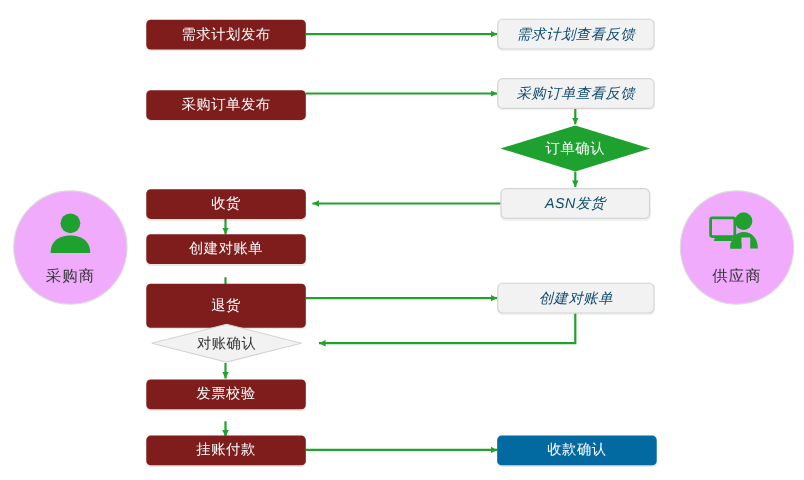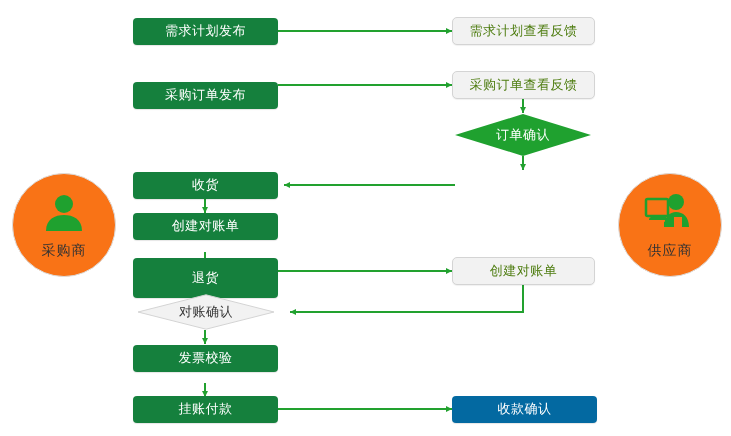--- a/index.html
+++ b/index.html
@@ -27,32 +27,33 @@
     justify-content: center;
     text-align: center;
     font-size: 13px;
     line-height: 1.1;
     letter-spacing: 0.5px;
     z-index: 5;
     white-space: nowrap;
   }
 
   .node-green {
-    background: #15803d;
+    background: #7f1d1d;
     color: #ffffff;
     border-radius: 4px;
     box-shadow: 0 1px 1px rgba(0,0,0,0.10);
   }
 
   .node-gray {
     background: #F2F2F2;
-    color: #4d7c0f;
+    color: #0c4a6e;
     border: 1px solid #D4D4D4;
     border-radius: 5px;
     box-shadow: 0 1px 1px rgba(0,0,0,0.06);
+    font-style: italic;
   }
 
   .node-orange {
     background: #0369a1;
     color: #ffffff;
     border-radius: 4px;
     box-shadow: 0 1px 1px rgba(0,0,0,0.10);
   }
 
   
@@ -72,21 +73,21 @@
     letter-spacing: 0.5px;
     white-space: nowrap;
   }
   .diamond-green .diamond-label { color: #ffffff; }
   .diamond-white .diamond-label { color: #333333; }
 
   
   .actor {
     position: absolute;
     border-radius: 50%;
-    background: #f97316;
+    background: #f0abfc;
     border: 1px solid #DCDCDC;
     display: flex;
     flex-direction: column;
     align-items: center;
     justify-content: center;
     z-index: 6;
   }
   .actor-icon { display: block; }
   .actor-label {
     font-size: 14px;
@@ -185,20 +186,21 @@
 
   <div class="node node-gray" style="left:452px; top:71px; width:143px; height:28px;">采购订单查看反馈</div>
 
   <div class="diamond diamond-green" style="left:455px; top:114px; width:136px; height:42px;">
     <svg width="136" height="42" viewBox="0 0 136 42">
       <polygon points="68,0 136,21 68,42 0,21" fill="#1FA12F"></polygon>
     </svg>
     <span class="diamond-label">订单确认</span>
   </div>
 
+  <div class="node node-gray" style="left:455px; top:171px; width:136px; height:28px;">ASN发货</div>
 
   <div class="node node-green" style="left:133px; top:172px; width:145px; height:27px;">收货</div>
 
   <div class="node node-green" style="left:133px; top:213px; width:145px; height:27px;">创建对账单</div>
 
   <div class="node node-green" style="left:133px; top:258px; width:145px; height:40px;">退货</div>
 
   <div class="node node-gray" style="left:452px; top:257px; width:143px; height:28px;">创建对账单</div>
 
   <div class="diamond diamond-white" style="left:137px; top:294px; width:138px; height:36px;">

